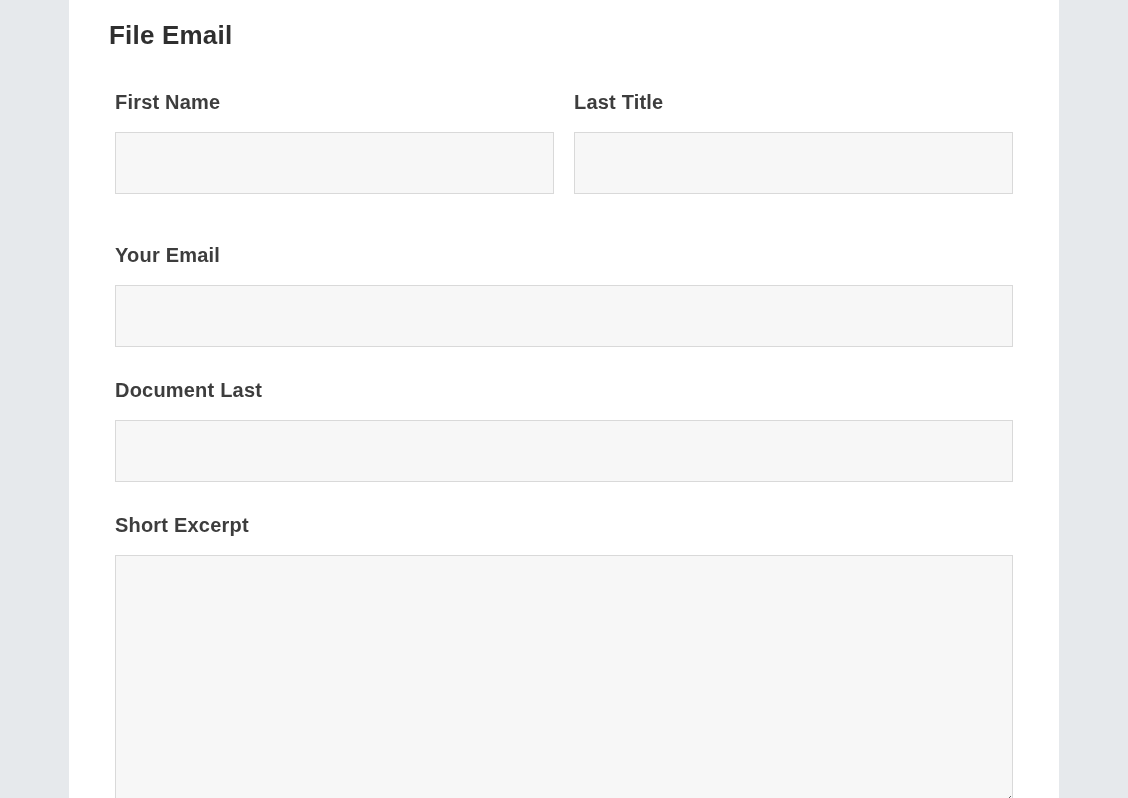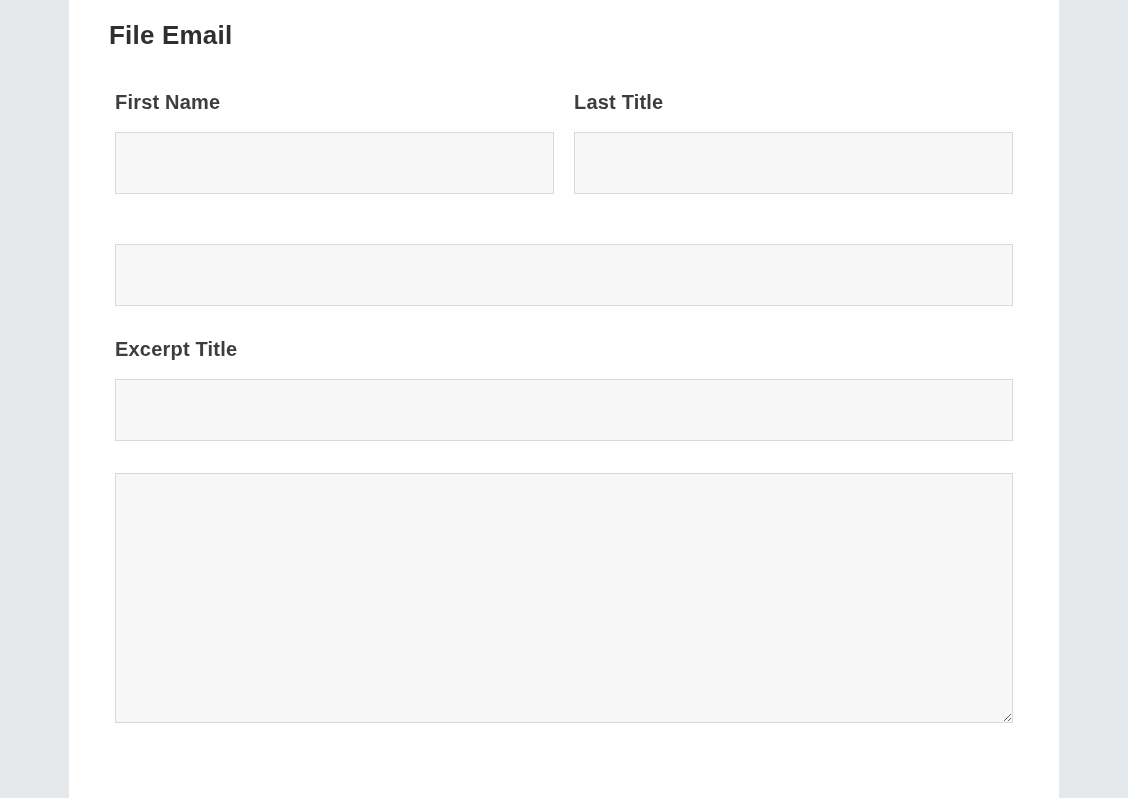--- a/index.html
+++ b/index.html
@@ -88,26 +88,28 @@
         <label class="label">First Name</label>
         <input type="text" class="text-input" value="" style="">
       </div>
       <div class="field">
         <label class="label">Last Title</label>
         <input type="text" class="text-input" value="" style="">
       </div>
     </div>
 
     <div class="field full">
+      <label class="label">Your Email</label>
       <input type="text" class="text-input" value="" style="">
     </div>
 
     <div class="field full">
-      <label class="label">Excerpt Title</label>
+      <label class="label">Document Last</label>
       <input type="text" class="text-input" value="" style="">
     </div>
 
     <div class="field full">
+      <label class="label">Short Excerpt</label>
       <textarea class="textarea" value="" style=""></textarea>
     </div>
 
   </div>
 </div>
 
 </body></html>

